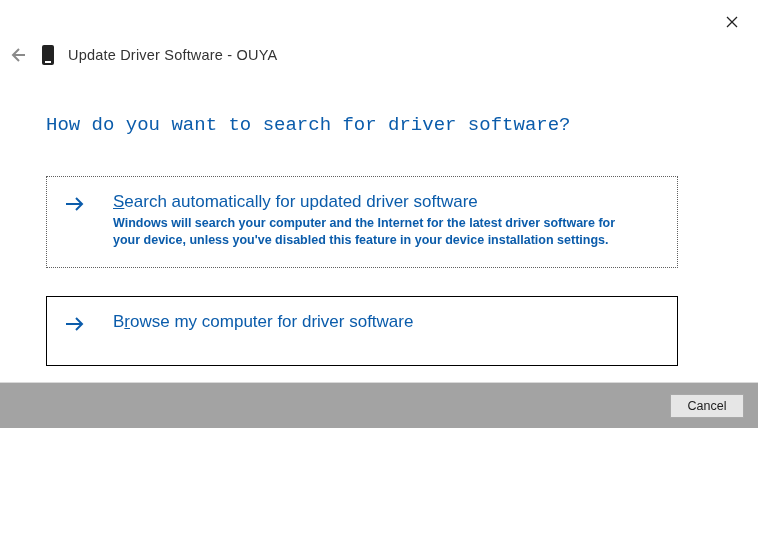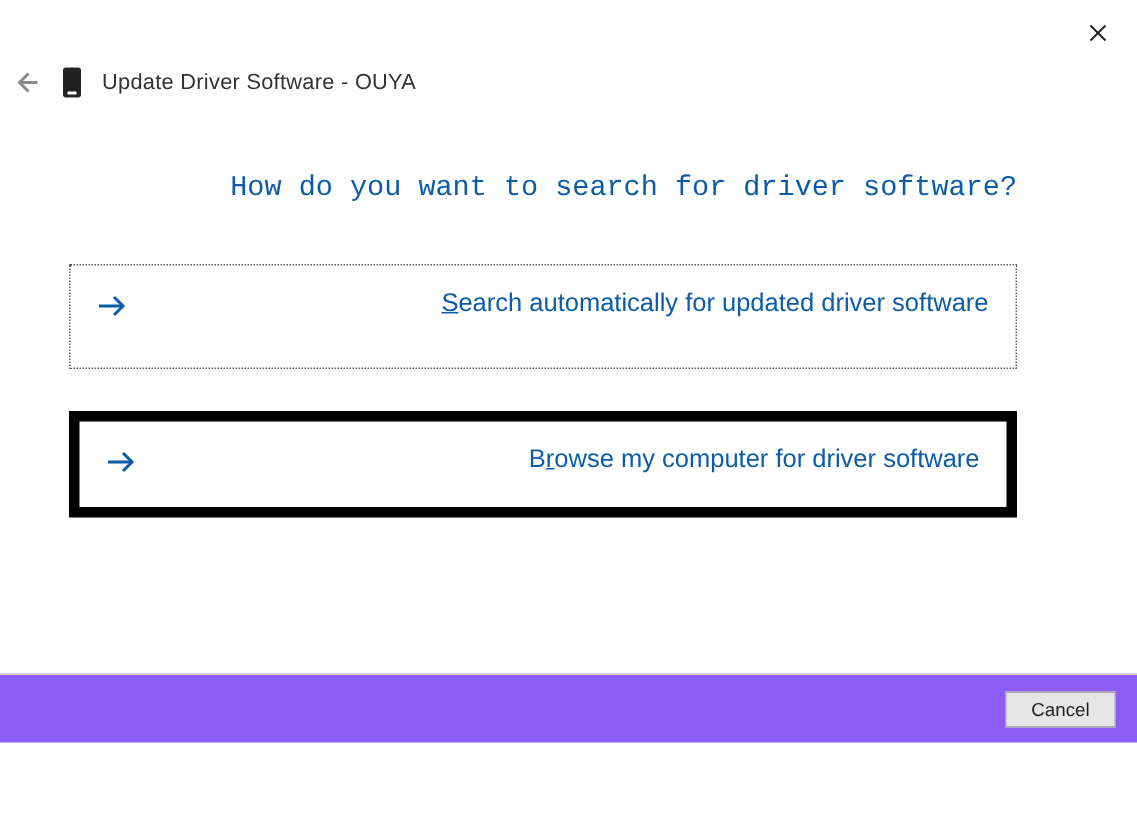--- a/index.html
+++ b/index.html
@@ -6,21 +6,21 @@
   html, body {
     margin: 0; padding: 0;
     width: 758px; height: 559px;
     font-family: "Segoe UI", Tahoma, sans-serif;
     font-size: 13px;
     background: #ffffff;
     color: #222;
     overflow: hidden;
     position: relative;
   }
-  .window { width: 758px; height: 495px; position: relative; text-align: right; }
+  .window { width: 758px; height: 428px; position: relative; }
 
   .close-btn {
     position: absolute;
     top: 10px; right: 14px;
     width: 24px; height: 24px;
     display: flex; align-items: center; justify-content: center;
     cursor: pointer;
     color: #333;
   }
   .close-btn svg { width: 12px; height: 12px; stroke: #222; stroke-width: 1.3; }
@@ -61,30 +61,30 @@
   .heading {
     color: #0b5cab;
     font-size: 19px;
     font-weight: 400;
     margin-bottom: 40px;
     margin-top: 14px;
     font-family: Liberation Mono, monospace;
   }
 
   .option {
-    border: 7px solid #000000;
+    border: 1px solid #000000;
     padding: 14px 18px 18px 18px;
     margin-bottom: 28px;
     cursor: pointer;
     min-height: 70px;
   }
   .option.selected {
     border: 1px dotted #606060;
   }
-  .opt-row { display:flex; align-items:flex-start; gap: 2px; }
+  .opt-row { display:flex; align-items:flex-start; gap: 28px; }
   .opt-arrow {
     flex: 0 0 auto;
     margin-top: 4px;
     width: 20px;
   }
   .opt-arrow svg { width:20px; height:18px; stroke:#0b5cab; stroke-width:2; fill:none; }
   .opt-body { flex: 1 1 auto; }
   .opt-title {
     color: #0b5cab;
     font-size: 17px;
@@ -97,21 +97,21 @@
     font-size: 12.5px;
     font-weight: 600;
     line-height: 1.35;
     max-width: 520px;
   }
 
   .footer-bar {
     position: absolute;
     left: 0; right: 0; bottom: 0;
     height: 46px;
-    background: #8b5cf6;
+    background: #a3a3a3;
     border-top: 1px solid #d9d9d9;
     display: flex;
     justify-content: flex-end;
     align-items: center;
     padding-right: 14px;
   }
   .btn {
     min-width: 74px;
     height: 24px;
     background: #e6e6e6;
@@ -153,20 +153,21 @@
         <div class="opt-arrow">
           <svg viewBox="0 0 20 18">
               <line x1="1" y1="9" x2="17" y2="9"></line>
               <polyline points="11,3 17,9 11,15"></polyline>
             </svg>
         </div>
         <div class="opt-body">
           <div class="opt-title">
             <span></span><span class="ak">S</span><span>earch automatically for updated driver software</span>
           </div>
+          <div class="opt-desc">Windows will search your computer and the Internet for the latest driver software for your device, unless you've disabled this feature in your device installation settings.</div>
         </div>
       </div>
     </div>
 
     <div class="option">
       <div class="opt-row">
         <div class="opt-arrow">
           <svg viewBox="0 0 20 18">
               <line x1="1" y1="9" x2="17" y2="9"></line>
               <polyline points="11,3 17,9 11,15"></polyline>

